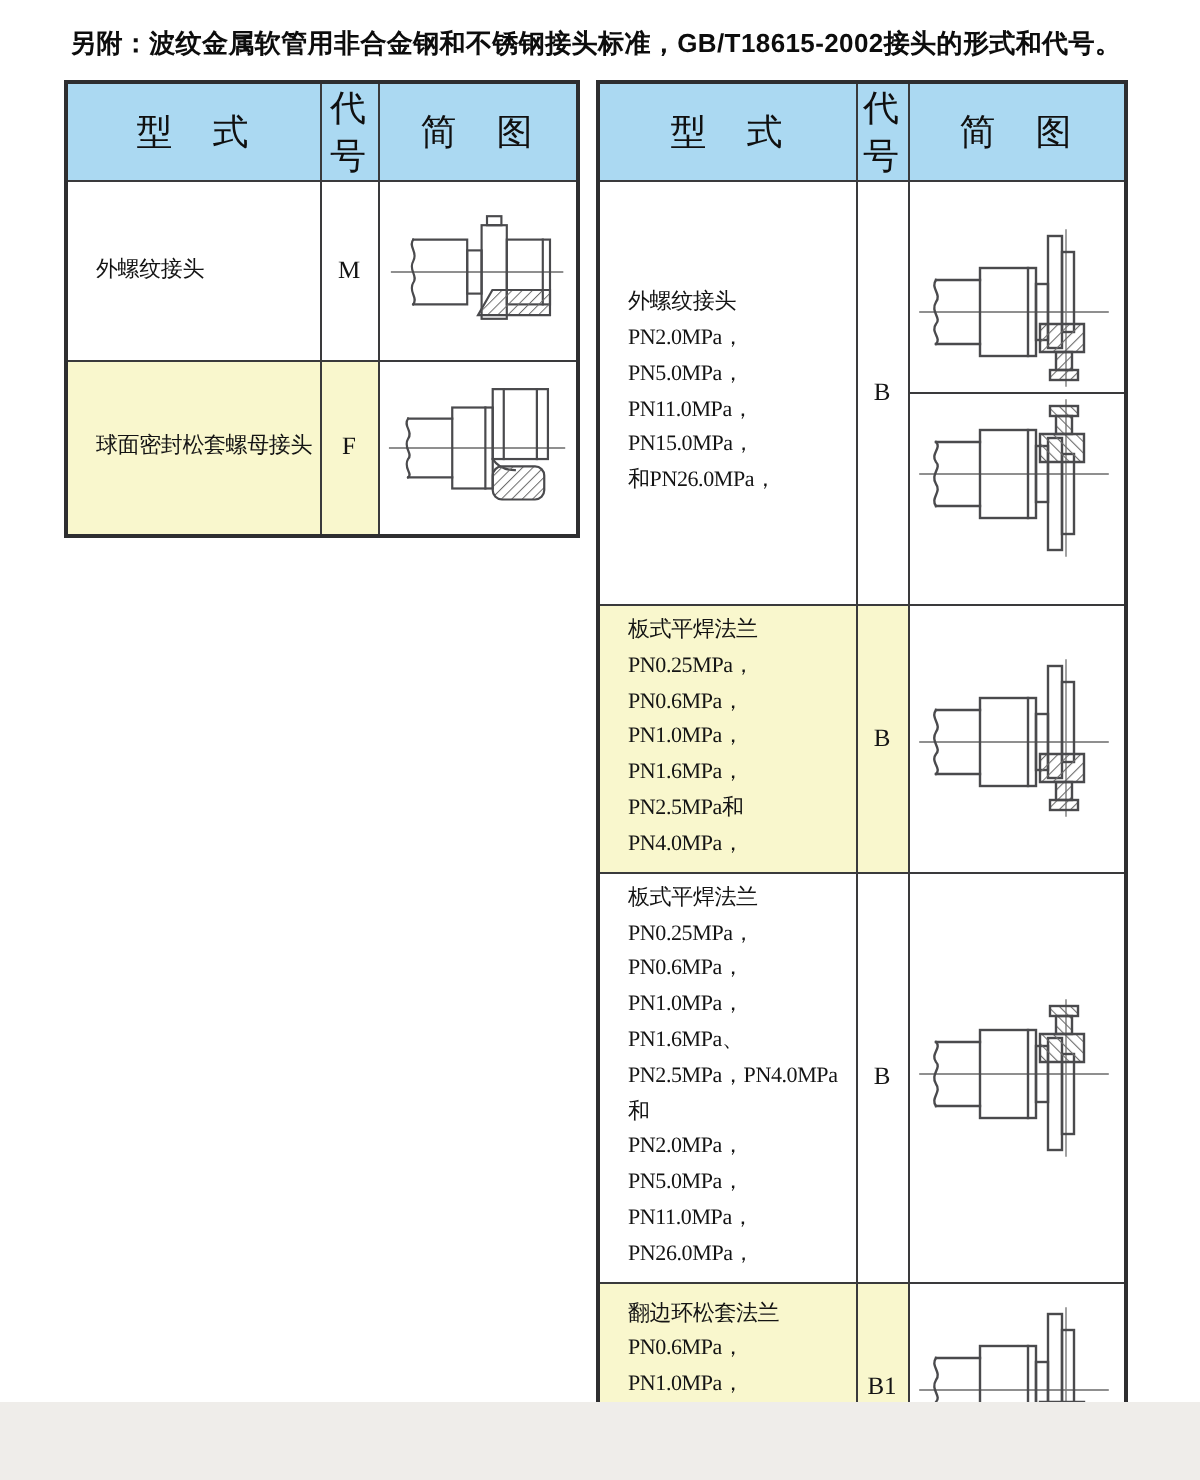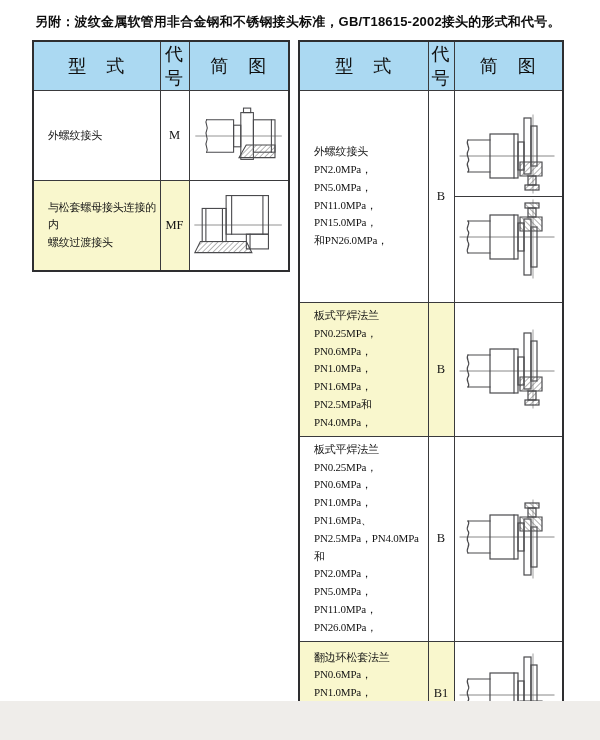--- a/index.html
+++ b/index.html
@@ -148,27 +148,26 @@
     </tr>
     <tr style="height:90px">
       <td class="cell-type">外螺纹接头</td>
       <td class="cell-code">M</td>
       <td class="diag">
         <svg class="dg" width="92" height="72" viewBox="0 0 100 80">
               <use href="#sym-m"></use>
             </svg>
       </td>
     </tr>
-    <tr style="height:90px">
-      <td class="cell-type hl">与松套螺母接头连接的内
-螺纹过渡接头</td>
-      <td class="cell-code hl">MF</td>
-      <td class="diag">
-        <svg class="dg" width="92" height="78" viewBox="0 0 100 80">
-              <use href="#sym-mf"></use>
+    <tr style="height:87px">
+      <td class="cell-type hl">球面密封松套螺母接头</td>
+      <td class="cell-code hl">F</td>
+      <td class="diag">
+        <svg class="dg" width="92" height="76" viewBox="0 0 100 80">
+              <use href="#sym-f"></use>
             </svg>
       </td>
     </tr>
   </tbody>
     </table>
 
   <table id="tbl-right">
     <colgroup>
         <col style="width:129px">
         <col style="width:26px">

